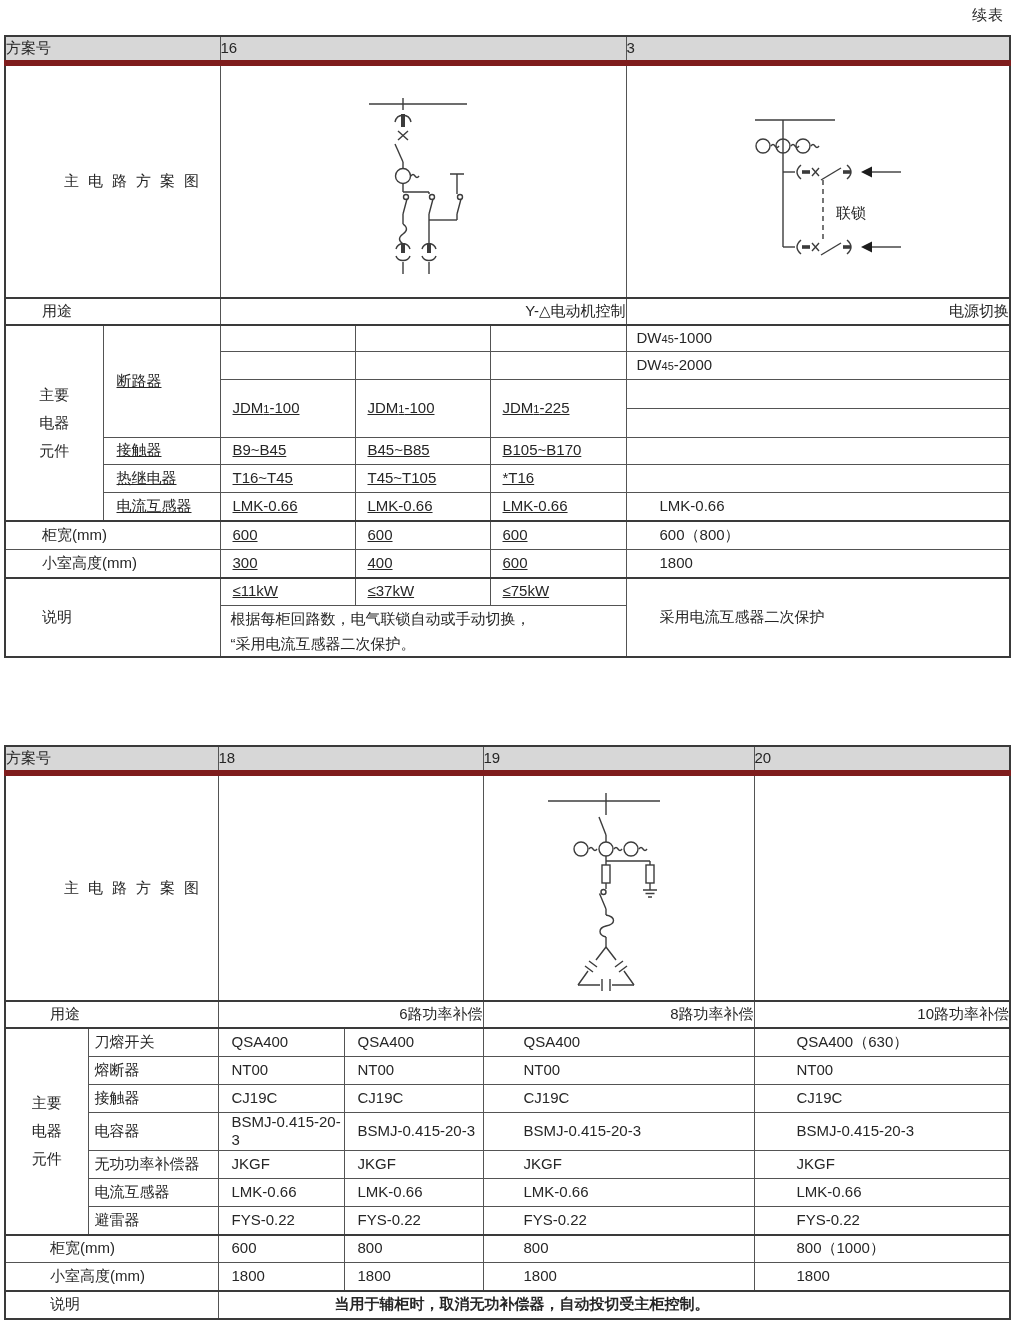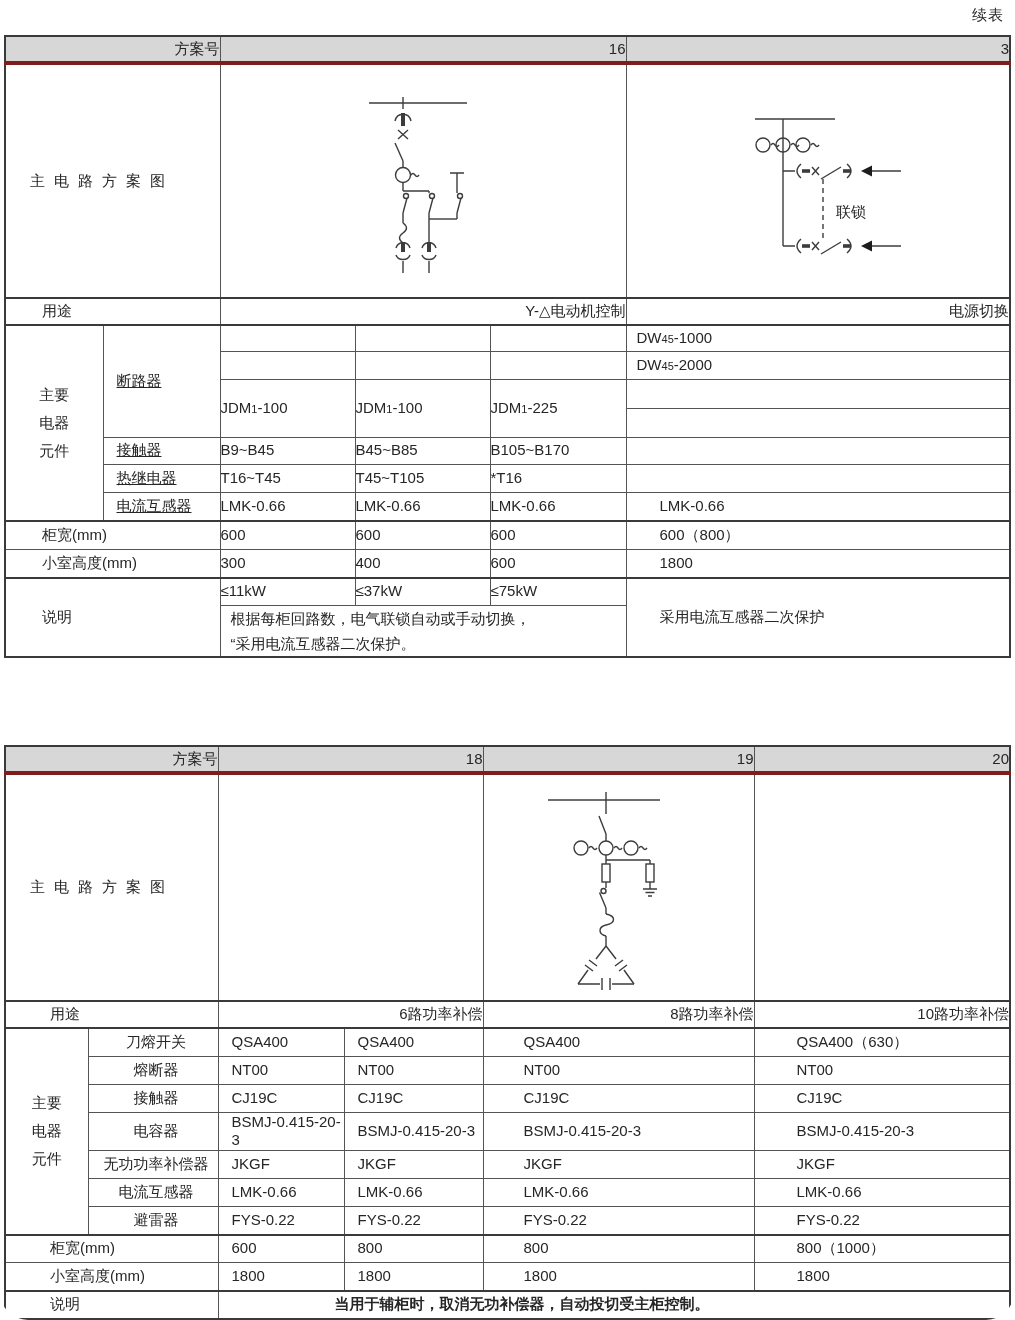--- a/index.html
+++ b/index.html
@@ -1,38 +1,38 @@
 <!DOCTYPE html>
 <html><head>
 <meta charset="utf-8">
 <style>
   html,body{margin:0;padding:0;background:#ffffff;}
   body{width:1015px;height:1320px;font-family:"Liberation Sans","DejaVu Sans",sans-serif;color:#262626;}
-  .sheet{position:relative;width:1014px;height:1320px;background:#fff;overflow:hidden;border-radius:28px;}
+  .sheet{position:relative;width:1014px;height:1320px;background:#fff;overflow:hidden;}
   .continued{position:absolute;top:6px;right:10px;font-size:15px;letter-spacing:1px;}
   table{border-collapse:collapse;table-layout:fixed;position:absolute;left:4px;width:1006px;border:2px solid #3a3a3a;background:#fff;}
   #t1{top:35px;}
   #t2{top:745px;}
   td{border:1px solid #545454;font-size:15px;padding:0;vertical-align:middle;overflow:hidden;line-height:1.25;}
-  tr.hdr td{background:#d7d7d7;text-align:right;border-bottom:4px solid #7f1d1d;font-size:15px;}
+  tr.hdr td{background:#d7d7d7;text-align:left;border-bottom:6px solid #7f1d1d;font-size:15px;}
   tr.thick td{border-top:2px solid #3a3a3a;}
   .center{text-align:right;}
   .lbl1{padding-left:36px;}
   .lbl2{padding-left:44px;}
   .sub1{padding-left:13px;text-decoration:underline;}
-  .sub2{padding-left:6px;text-align:center;}
-  .v16{}
+  .sub2{padding-left:6px;}
+  .v16{padding-left:12px;text-decoration:underline;}
   .v17a{padding-left:10px;}
   .v17b{padding-left:33px;}
   .v18{padding-left:13px;}
   .v19{padding-left:40px;}
   .v20{padding-left:42px;}
   .group{white-space:pre-line;text-align:center;line-height:28px;}
   .diagcell{vertical-align:top;}
-  .diaglabel{letter-spacing:9px;padding-left:24px;}
+  .diaglabel{letter-spacing:9px;padding-left:58px;}
   .notepar{white-space:pre-line;padding-left:10px;line-height:25px;}
   .note2{padding-left:116px;font-weight:bold;}
   .subnum{font-size:11px;}
   svg{display:block;}
   svg text{font-family:"Liberation Sans","DejaVu Sans",sans-serif;}
   .pad16{padding:30px 0 0 140px;}
   .pad17{padding:48px 0 0 116px;}
   .pad19{padding:13px 0 0 54px;}
 </style>
 </head>

